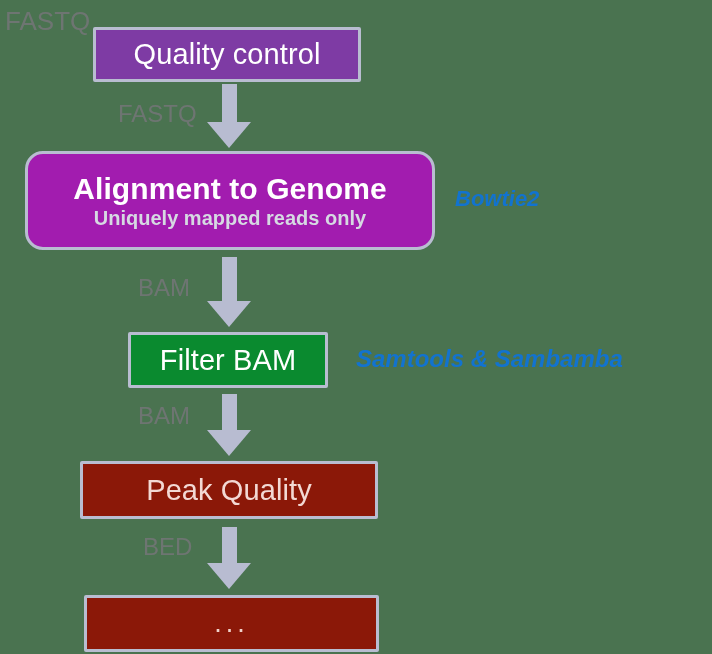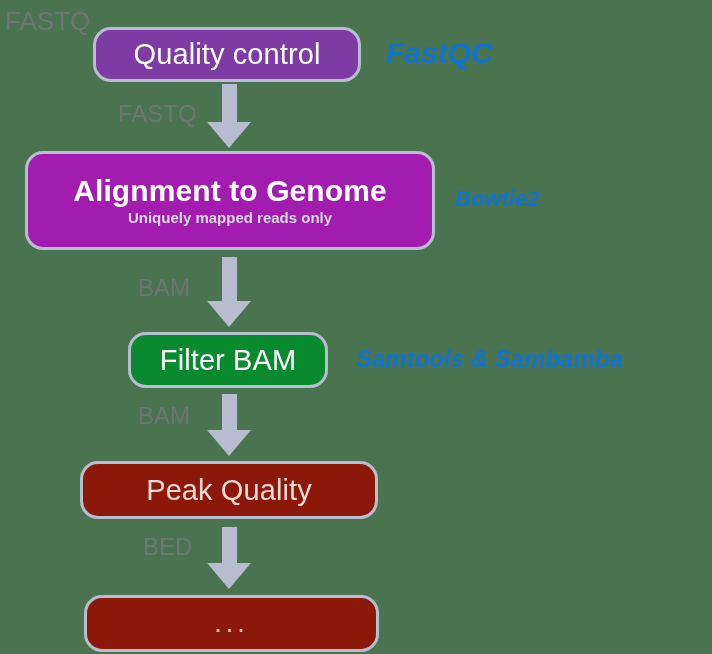--- a/index.html
+++ b/index.html
@@ -16,37 +16,37 @@
   #canvas {
     position: relative;
     width: 712px;
     height: 654px;
   }
 
   
   .step-box {
     position: absolute;
     box-sizing: border-box;
-    border-radius: 18px;
+    border-radius: 2px;
     border: 3px solid #b9bdd1;
     display: flex;
     flex-direction: column;
     align-items: center;
     justify-content: center;
     text-align: center;
     line-height: 1.12;
     color: #ffffff;
   }
   .step-title {
     font-size: 29px;
     letter-spacing: 0.1px;
   }
   .step-title.bold { font-weight: bold; font-size: 30px; }
   .step-sub {
-    font-size: 15px;
+    font-size: 20px;
     font-weight: bold;
     color: #d6d9e2;
     margin-top: 2px;
   }
 
   
   #box-qc {
     left: 93px;  top: 27px;  width: 268px; height: 55px;
     background: #7e3ba4;
   }
@@ -140,21 +140,20 @@
 <body>
 
 <div id="canvas">
 
   <div class="edge-label" id="label-fastq-top">FASTQ</div>
 
   <div class="step-box" id="box-qc">
     <div class="step-title">Quality control</div>
   </div>
 
-  <div class="tool-label" id="tool-fastqc">FastQC</div>
 
   <div class="arrow" id="arrow-1">
     <div class="shaft"></div>
     <div class="head"></div>
   </div>
   <div class="edge-label" id="label-fastq-1">FASTQ</div>
 
   <div class="step-box" id="box-align">
     <div class="step-title bold">Alignment to Genome</div>
     <div class="step-sub">Uniquely mapped reads only</div>

